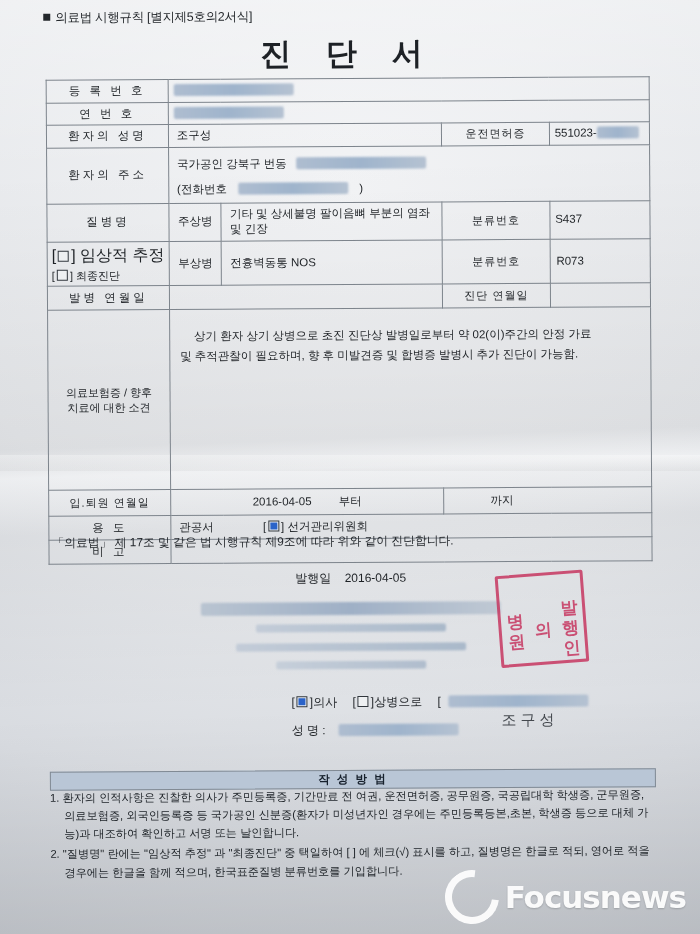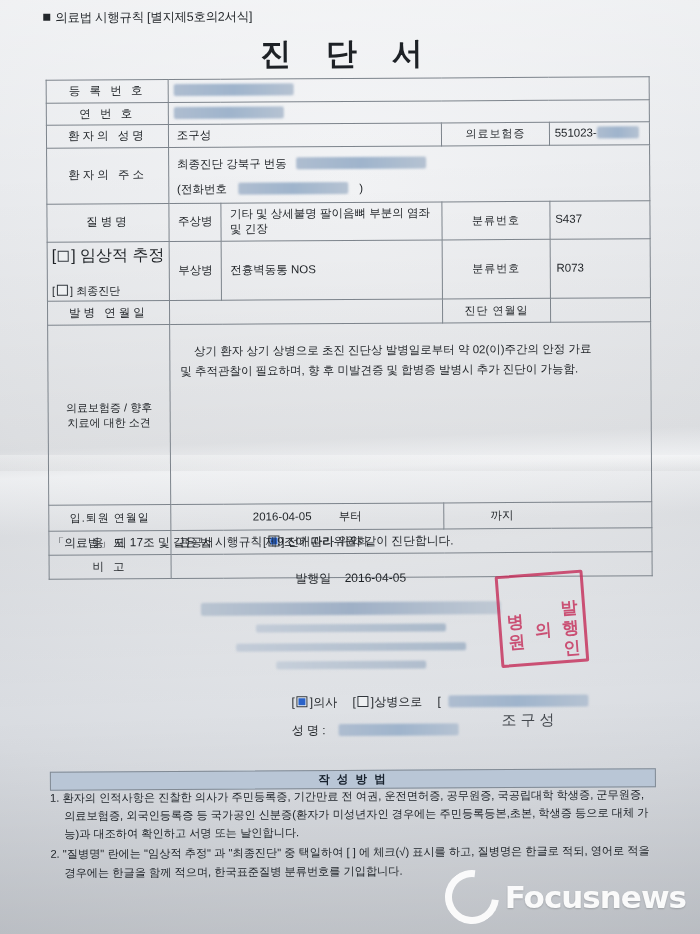--- a/index.html
+++ b/index.html
@@ -170,50 +170,50 @@
       </tr>
       <tr>
         <td class="lbl">연 번 호</td>
         <td colspan="4">
           <span class="blue-blur" style="width:110px"></span>
         </td>
       </tr>
       <tr>
         <td class="lbl">환자의 성명</td>
         <td colspan="2" style="padding-left:8px">조구성</td>
-        <td class="lbl-sm">의료보험증</td>
+        <td class="lbl-sm">운전면허증</td>
         <td>
           <span>551023-</span><span class="blue-blur" style="width:42px"></span>
         </td>
       </tr>
       <tr style="height:56px">
         <td class="lbl">환자의 주소</td>
         <td colspan="4" style="padding-left:8px;vertical-align:top">
           <div style="margin:6px 0 2px 0">
-            <span>최종진단 강북구 번동</span>
+            <span>국가공인 강북구 번동</span>
             <span class="blue-blur" style="width:130px;margin-left:6px"></span>
           </div>
           <div style="margin-top:10px">
             <span>(전화번호</span>
             <span class="blue-blur" style="width:110px;margin:0 8px"></span>
             <span>)</span>
           </div>
         </td>
       </tr>
       <tr style="height:28px">
         <td class="lbl">질병명</td>
         <td class="ctr">주상병</td>
         <td style="padding-left:8px">기타 및 상세불명 팔이음뼈 부분의 염좌 및 긴장</td>
         <td class="lbl-sm">분류번호</td>
         <td style="">S437</td>
       </tr>
       <tr style="height:28px">
         <td style="padding:2px 4px">
           <div style="font-size:16px;white-space:nowrap">[<span class="chk"></span>] <span>임상적 추정</span></div>
-          <div style="font-size:11px;white-space:nowrap;margin-top:18px">[<span class="chk"></span>] <span>최종진단</span></div>
+          <div style="font-size:11px;white-space:nowrap;margin-top:3px">[<span class="chk"></span>] <span>최종진단</span></div>
         </td>
         <td class="ctr">부상병</td>
         <td style="padding-left:8px">전흉벽동통 NOS</td>
         <td class="lbl-sm">분류번호</td>
         <td style="padding-left:6px">R073</td>
       </tr>
       <tr style="height:24px">
         <td class="lbl">발병 연월일</td>
         <td colspan="2"></td>
         <td class="lbl-sm">진단 연월일</td>

